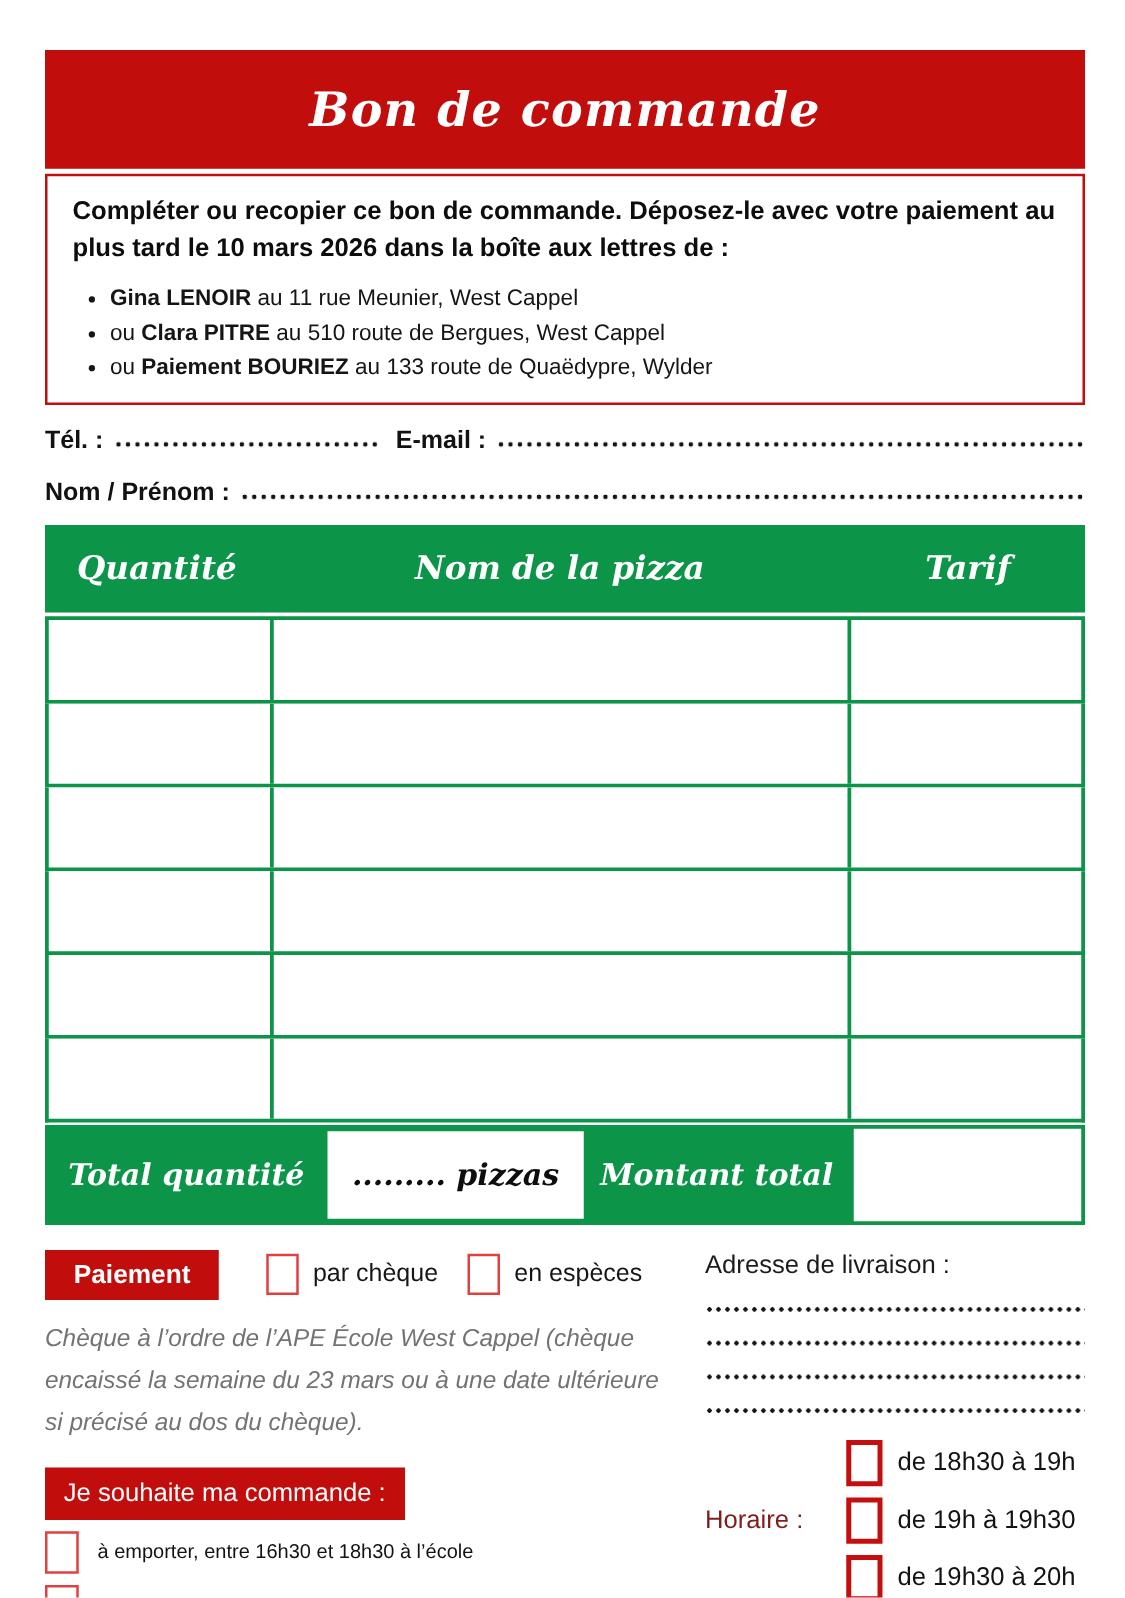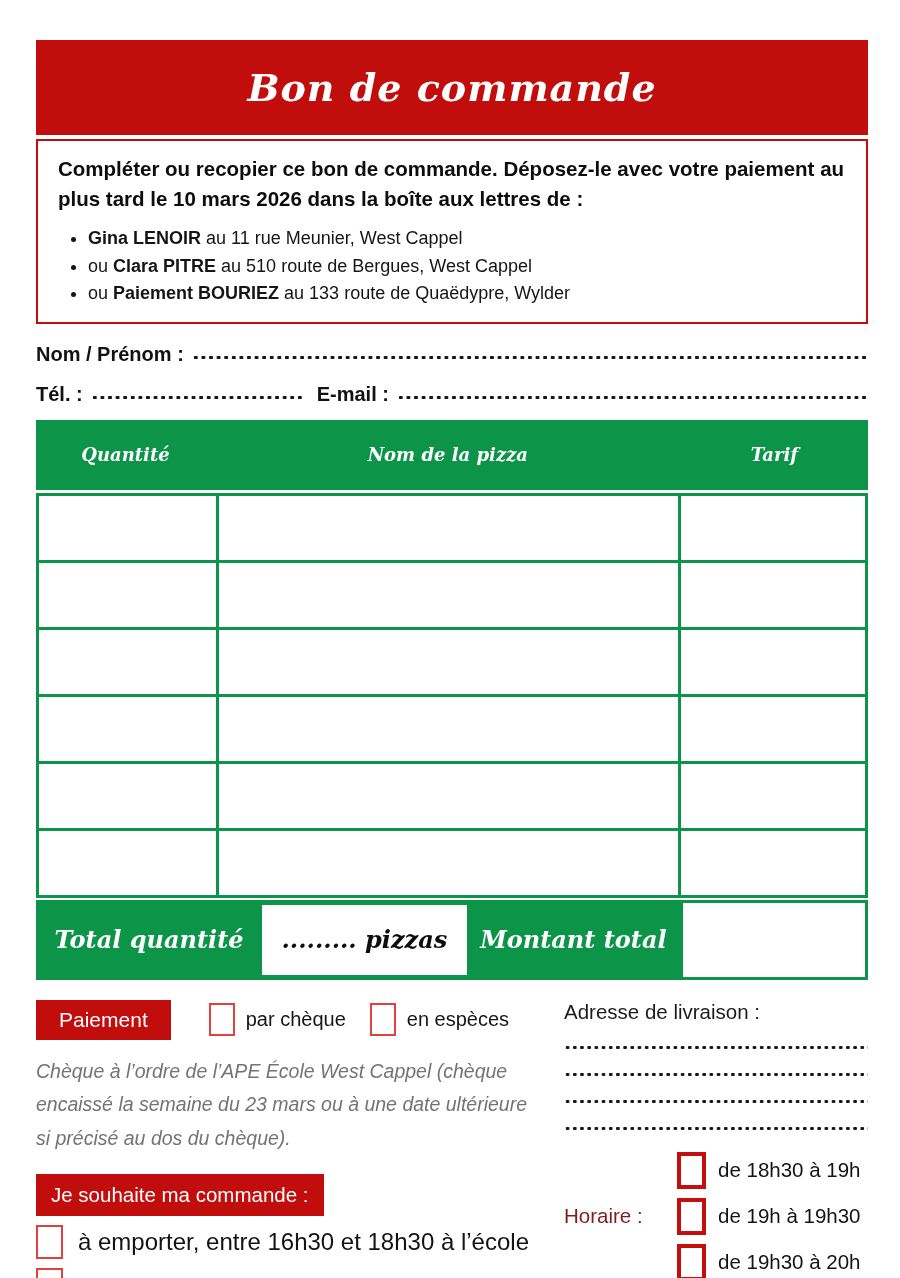--- a/index.html
+++ b/index.html
@@ -42,21 +42,21 @@
     align-self:flex-end;
     margin:0 0 4px 8px;
   }
   .dots.grow{flex:1;}
   .dots.tel-w{flex:0 0 212px;}
   .email-label{margin-left:14px;}
 
   
   .pizza-table{margin-top:14px;}
   .thead{height:70px;background:var(--green);display:flex;color:#fff;}
-  .th{display:flex;align-items:center;justify-content:center;font-size:18px;}
+  .th{display:flex;align-items:center;justify-content:center;font-size:26px;}
   .c-qty{flex:0 0 21.5%;}
   .c-name{flex:0 0 56%;}
   .c-tarif{flex:1;}
   .tbody{margin-top:3px;border-top:3px solid var(--green);}
   .trow{display:flex;height:67px;background:#fff;border:3px solid var(--green);border-top:none;}
   .td{height:100%;}
   .td+.td{border-left:3px solid var(--green);}
   .td.c-qty{flex:0 0 21.4%;}
   .td.c-name{flex:0 0 56%;}
   .tfoot{display:flex;height:80px;margin-top:2px;}
@@ -66,31 +66,31 @@
   .tf-pizzas{flex:0 0 31.8%;background:#fff;color:#0d0d0d;margin:5px 0;}
   .tf-montant{flex:1;}
   .tf-tarif{flex:1;background:#fff;border:3px solid var(--green);}
 
   
   .bottom{display:flex;margin-top:20px;}
   .bottom-left{width:524px;}
   .bottom-right{margin-left:auto;width:304px;}
 
   .pay-row{display:flex;align-items:center;}
-  .pay-badge{background:var(--red);color:#fff;font-weight:400;font-size:21px;padding:8px 23px;}
+  .pay-badge{background:var(--red);color:#fff;font-weight:700;font-size:21px;padding:8px 23px;}
   .cb-group{display:flex;align-items:center;margin-left:38px;}
   .cb-group.second{margin-left:24px;}
   .cbx{width:26px;height:33px;border:2.5px solid #e04040;background:#fff;flex:0 0 auto;}
   .cb-label{font-size:20px;margin-left:11px;color:#161616;}
   .cheque-note{margin-top:15px;font-size:19.5px;line-height:1.72;color:#737373;width:506px;font-style:italic;}
 
   .wish-banner{display:inline-block;margin-top:19px;background:var(--red);color:#fff;font-size:20.5px;padding:9px 15px;}
   .wish-row{display:flex;align-items:center;margin-top:9px;}
   .wish-row .cbx{width:27px;height:34px;}
-  .wish-label{font-size:24px;margin-left:15px;color:#131313;}
+  .wish-label{font-size:16px;margin-left:15px;color:#131313;}
 
   .addr-label{font-size:20.5px;color:#1c1c1c;}
   .addr-line{width:100%;height:27px;
     background-image:radial-gradient(circle,#141414 1.6px,transparent 1.9px);
     background-size:7.2px 7px;
     background-repeat:repeat-x;
     background-position:left bottom;}
 
   .horaire{display:flex;align-items:center;margin-top:20px;}
   .horaire-label{font-size:20.5px;color:#7f1d1d;flex:0 0 113px;}
@@ -110,29 +110,29 @@
 
   <div class="info-box">
     <div class="info-text">Compléter ou recopier ce bon de commande. Déposez-le avec votre paiement au plus tard le 10 mars 2026 dans la boîte aux lettres de :</div>
     <ul class="bullets">
       <li><span></span><span class="b-name">Gina LENOIR</span><span> au 11 rue Meunier, West Cappel</span></li>
       <li><span>ou </span><span class="b-name">Clara PITRE</span><span> au 510 route de Bergues, West Cappel</span></li>
       <li><span>ou </span><span class="b-name">Paiement BOURIEZ</span><span> au 133 route de Quaëdypre, Wylder</span></li>
     </ul>
   </div>
 
-  <div class="field-line">
-    <span>Nom / Prénom :</span>
-    <span class="dots grow"></span>
-  </div>
-
   <div class="field-line tel">
     <span>Tél. :</span>
     <span class="dots tel-w"></span>
     <span class="email-label">E-mail :</span>
+    <span class="dots grow"></span>
+  </div>
+
+  <div class="field-line">
+    <span>Nom / Prénom :</span>
     <span class="dots grow"></span>
   </div>
 
   <div class="pizza-table">
     <div class="thead">
       <div class="th c-qty script">Quantité</div>
       <div class="th c-name script">Nom de la pizza</div>
       <div class="th c-tarif script">Tarif</div>
     </div>
     <div class="tbody">

